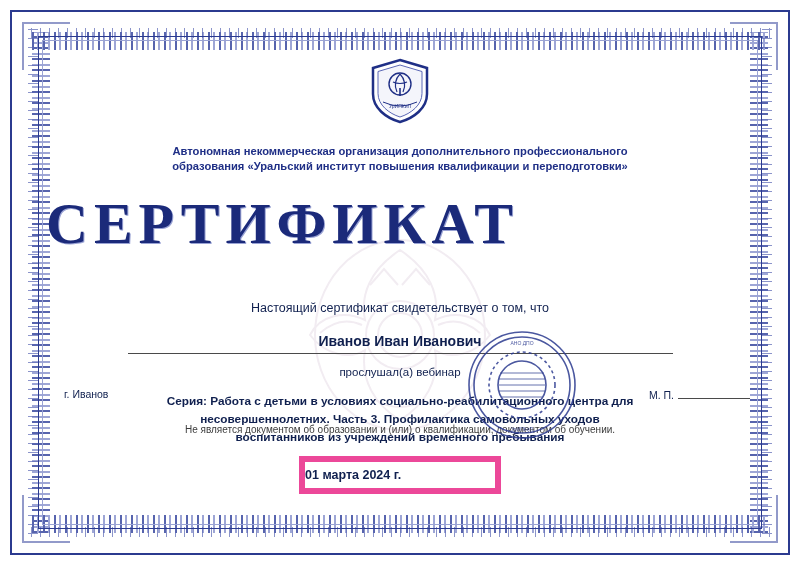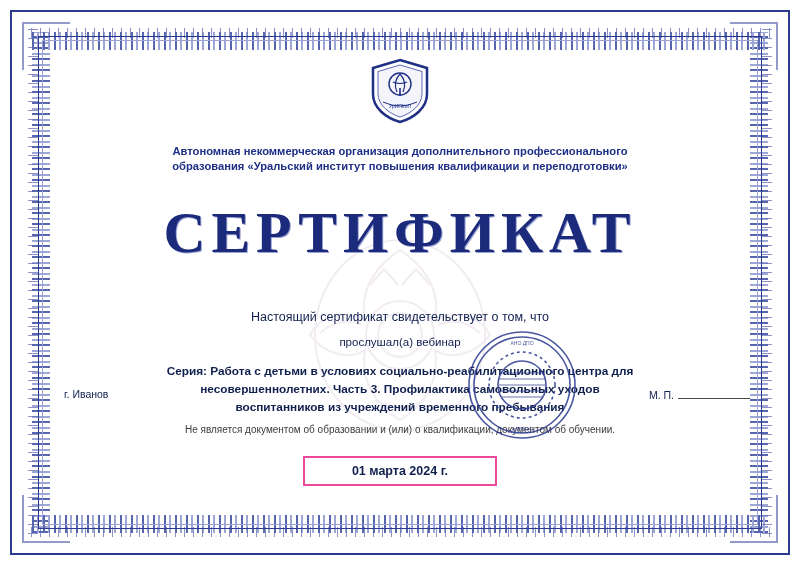--- a/index.html
+++ b/index.html
@@ -125,22 +125,21 @@
     margin: 20px auto 0;
     width: 480px;
     text-align: center;
     color: #1f2f86;
     font-size: 11.2px;
     font-weight: bold;
     line-height: 15px;
   }
 
   .title {
-    margin-top: 25px;
-    text-align: center;
+    margin-top: 16px;
     font-family: "Liberation Serif", serif;
     font-size: 58px;
     font-weight: bold;
     color: #1b2a7a;
     letter-spacing: 6px;
     text-shadow: 1px 1px 0 #9aa3d4;
   }
 
   .subtitle {
     margin-top: 44px;
@@ -241,23 +240,23 @@
     color: #3b3b3b;
   }
 
   .date-box {
     position: absolute;
     left: 50%;
     transform: translateX(-50%);
     top: 412px;
     width: 190px;
     padding: 6px 0;
-    border: 2px solid #ec4899;
+    border: 6px solid #ec4899;
     background: #ffffff;
-    text-align: center;
+    text-align: left;
     font-size: 12.5px;
     font-weight: bold;
     color: #10204f;
     z-index: 5;
   }
 </style>
 </head>
 <body>
 
 <div class="certificate">
@@ -301,20 +300,24 @@
         <text x="31" y="50" font-size="5" fill="#1f2f86" text-anchor="middle" font-family="Liberation Sans, sans-serif">УрИПКиП</text>
       </svg>
     </div>
 
     <div class="org-name">Автономная некоммерческая организация дополнительного профессионального образования «Уральский институт повышения квалификации и переподготовки»</div>
 
     <div class="title">СЕРТИФИКАТ</div>
 
     <div class="subtitle">Настоящий сертификат свидетельствует о том, что</div>
 
+    <div class="name-block">
+      <div class="name-value">Иванов Иван Иванович</div>
+      <div class="name-rule"></div>
+    </div>
 
     <div class="action">прослушал(а) вебинар</div>
 
     <div class="course">Серия: Работа с детьми в условиях социально-реабилитационного центра для несовершеннолетних. Часть 3. Профилактика самовольных уходов воспитанников из учреждений временного пребывания</div>
 
     <svg class="stamp" viewBox="0 0 112 112">
       <g fill="none" stroke="#2b3a8f" stroke-width="1.6" opacity="0.85">
         <circle cx="56" cy="56" r="53"></circle>
         <circle cx="56" cy="56" r="48"></circle>
         <circle cx="56" cy="56" r="33" stroke-dasharray="3 3"></circle>

